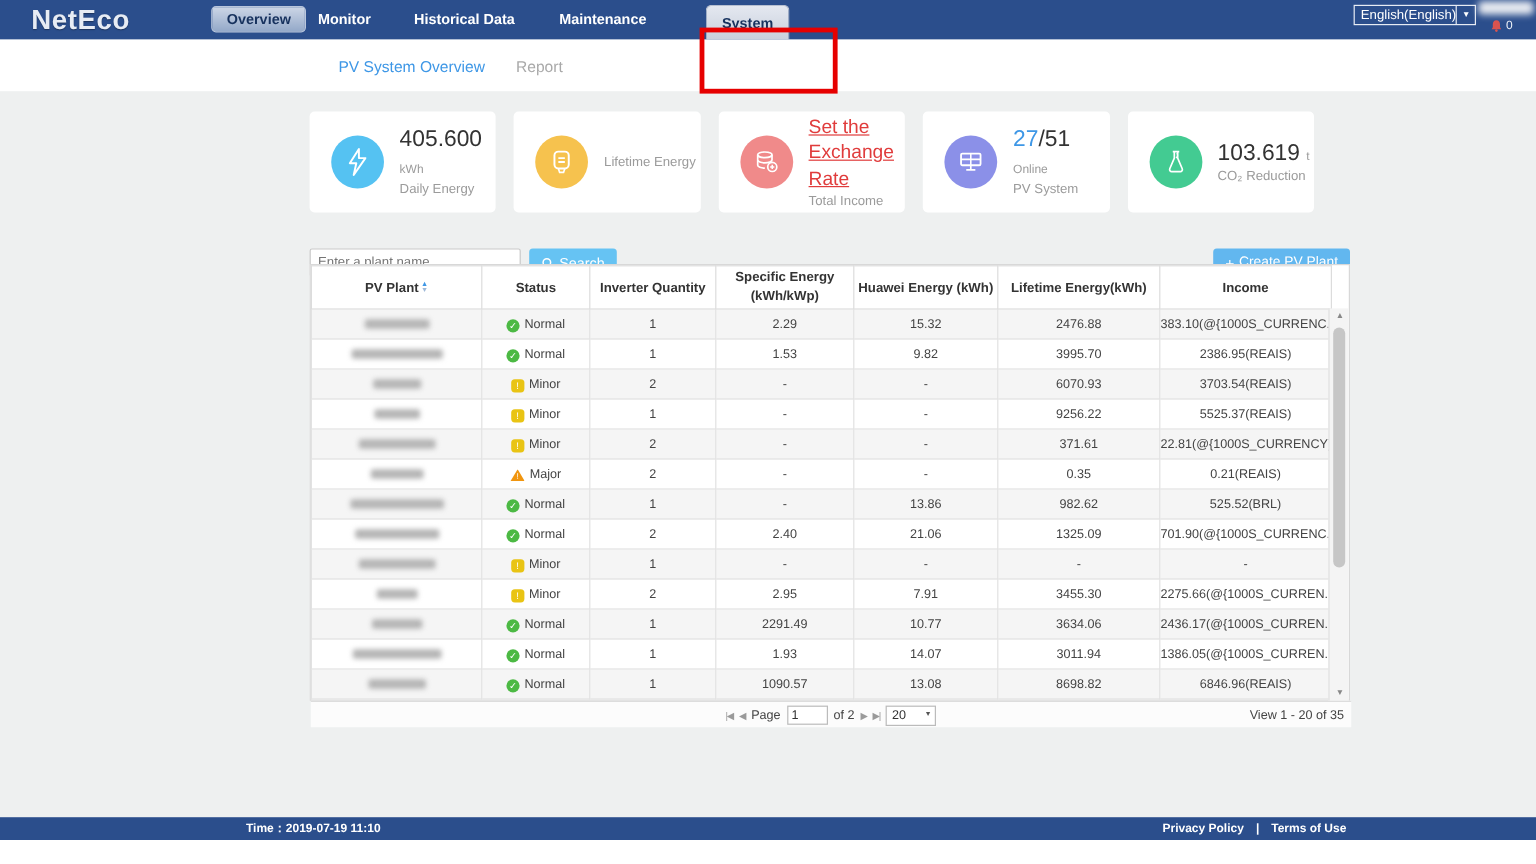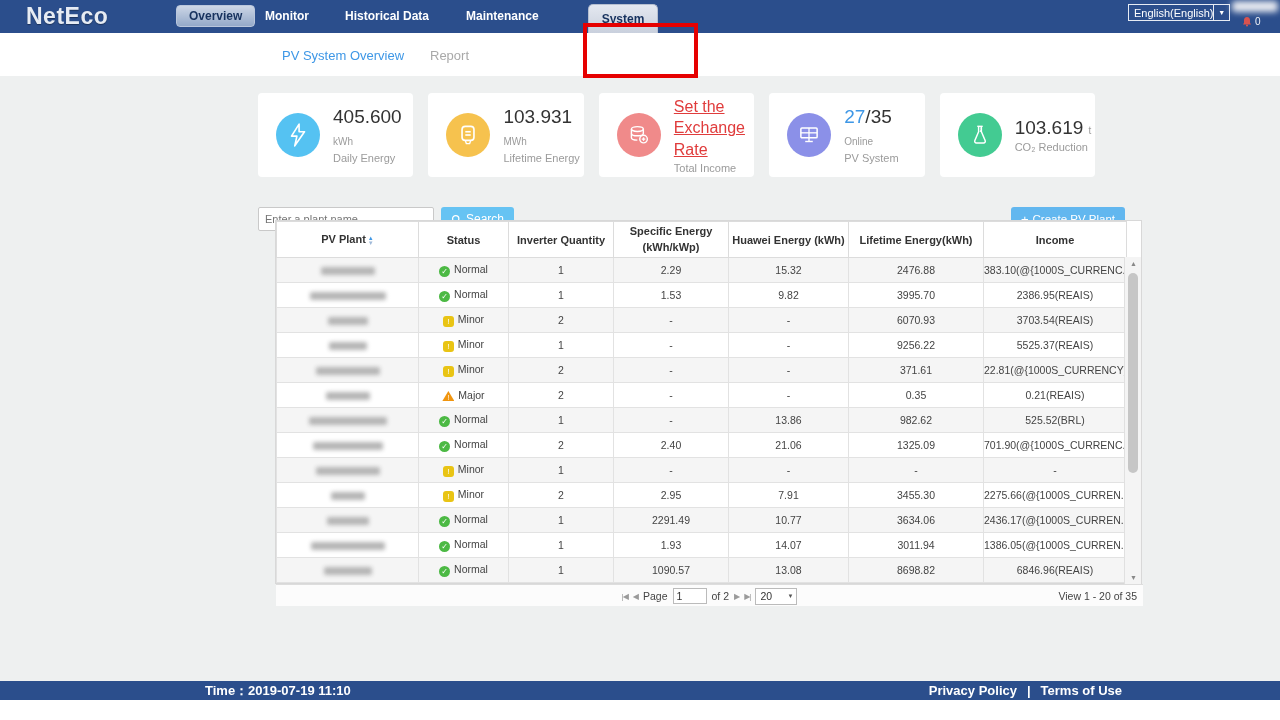--- a/index.html
+++ b/index.html
@@ -73,21 +73,21 @@
   .search-btn { position:absolute; left:183px; top:0; height:24px; padding:0 10px;
     background:#66c3f3; border:none; border-radius:3px; color:#fff; font-size:12px;
     display:flex; align-items:center; gap:4px; cursor:pointer; font-family:"Liberation Sans",sans-serif; }
   .create-btn { position:absolute; right:0; top:0; height:24px; padding:0 10px;
     background:#62b7ef; border:none; border-radius:3px; color:#fff; font-size:11.5px;
     display:flex; align-items:center; gap:4px; cursor:pointer; font-family:"Liberation Sans",sans-serif; }
   .create-btn .plus { font-size:13px; }
 
   
   .table-wrap { position:absolute; top:220px; left:258px; width:867px; background:#fff;
-    border:1px solid #d8d8d8;margin-left:17px; }
+    border:1px solid #d8d8d8; }
   table { border-collapse:collapse; table-layout:fixed; width:850px; }
   th { height:36px; font-size:11px; font-weight:bold; color:#333; border:1px solid #dcdcdc;
     background:#fff; text-align:center; vertical-align:middle; }
   th.two-line { white-space:pre-line; line-height:1.4; }
   td { height:25px; font-size:10.5px; color:#444; border:1px solid #e2e2e2; text-align:center;
     vertical-align:middle; }
   tbody tr:nth-child(odd) { background:#f5f5f5; }
   tbody tr:nth-child(even) { background:#fff; }
   .sort-icon { display:inline-flex; flex-direction:column; vertical-align:middle; margin-left:2px; }
   .sort-icon span { font-size:6px; line-height:5px; color:#3e97e6; }
@@ -125,21 +125,21 @@
   .page-input { width:34px; height:16px; border:1px solid #bbb; font-size:10.5px; padding:0 3px;
     font-family:"Liberation Sans",sans-serif; color:#333; }
   .size-select { width:42px; height:17px; border:1px solid #bbb; background:#fff; display:flex;
     align-items:center; cursor:pointer; }
   .size-select .v { flex:1; padding-left:4px; font-size:10.5px; color:#333; }
   .size-select .a { font-size:6px; color:#555; padding-right:3px; }
   .view-status { position:absolute; right:6px; top:0; height:22px; line-height:22px; font-size:10.5px; color:#444; }
 
   
   .footer { position:absolute; top:681px; left:0; width:1280px; height:19px; background:#2b4e8c;
-    color:#fff; font-size:13px; }
+    color:#fff; font-size:10px; }
   .foot-time { position:absolute; left:205px; top:0; line-height:19px; font-weight:bold; }
   .foot-copy { position:absolute; left:340px; top:0; line-height:19px; font-weight:bold; }
   .foot-links { position:absolute; right:158px; top:0; line-height:19px; display:flex; gap:10px; font-weight:bold; }
   .foot-links .lnk { cursor:pointer; }
 </style>
 </head>
 <body>
 
 <div class="page">
 
@@ -189,21 +189,20 @@
     <div class="card">
       <div class="circle" style="background: rgb(246, 194, 78);">
         <svg viewBox="0 0 24 24">
             <rect x="6.5" y="4" width="11" height="13" rx="3" fill="none" stroke="#fff" stroke-width="1.5"></rect>
             <line x1="9.5" y1="9" x2="14.5" y2="9" stroke="#fff" stroke-width="1.5"></line>
             <line x1="9.5" y1="12" x2="14.5" y2="12" stroke="#fff" stroke-width="1.5"></line>
             <path d="M9.5 17 L10.5 20 L13.5 20 L14.5 17" fill="none" stroke="#fff" stroke-width="1.3"></path>
           </svg>
       </div>
       <div class="txt">
-        <div class="val-line"><span>103.931</span> <span class="unit">MWh</span></div>
         <div class="card-label">Lifetime Energy</div>
       </div>
     </div>
     <div class="card">
       <div class="circle" style="background: rgb(240, 138, 138);">
         <svg viewBox="0 0 24 24">
             <ellipse cx="10.5" cy="6.5" rx="5.5" ry="2.2" fill="none" stroke="#fff" stroke-width="1.3"></ellipse>
             <path d="M5 6.5 V10.5 C5 11.7 7.5 12.7 10.5 12.7 C13.5 12.7 16 11.7 16 10.5 V6.5" fill="none" stroke="#fff" stroke-width="1.3"></path>
             <path d="M5 10.5 V14.5 C5 15.7 7.5 16.7 10.5 16.7" fill="none" stroke="#fff" stroke-width="1.3"></path>
             <circle cx="16.2" cy="15.8" r="3.5" fill="none" stroke="#fff" stroke-width="1.3"></circle>
@@ -220,21 +219,21 @@
       <div class="circle" style="background: rgb(139, 144, 232);">
         <svg viewBox="0 0 24 24">
             <rect x="4.5" y="5.5" width="15" height="9" rx="1" fill="none" stroke="#fff" stroke-width="1.4"></rect>
             <line x1="12" y1="5.5" x2="12" y2="14.5" stroke="#fff" stroke-width="1.2"></line>
             <line x1="4.5" y1="10" x2="19.5" y2="10" stroke="#fff" stroke-width="1.2"></line>
             <line x1="12" y1="14.5" x2="12" y2="18" stroke="#fff" stroke-width="1.3"></line>
             <line x1="8.5" y1="18" x2="15.5" y2="18" stroke="#fff" stroke-width="1.3"></line>
           </svg>
       </div>
       <div class="txt">
-        <div class="val-line"><span class="online-n">27</span><span>/35</span> <span class="unit">Online</span></div>
+        <div class="val-line"><span class="online-n">27</span><span>/51</span> <span class="unit">Online</span></div>
         <div class="card-label">PV System</div>
       </div>
     </div>
     <div class="card">
       <div class="circle" style="background: rgb(67, 203, 146);">
         <svg viewBox="0 0 24 24">
             <path d="M10.7 4 V9 L7.2 17.2 A1.6 1.6 0 0 0 8.7 19.4 H15.3 A1.6 1.6 0 0 0 16.8 17.2 L13.3 9 V4" fill="none" stroke="#fff" stroke-width="1.3" stroke-linejoin="round"></path>
             <line x1="9.5" y1="4" x2="14.5" y2="4" stroke="#fff" stroke-width="1.3"></line>
             <path d="M12 9 C13.5 7.5 13.5 6 12.5 5.2" fill="none" stroke="#fff" stroke-width="1"></path>
           </svg>

